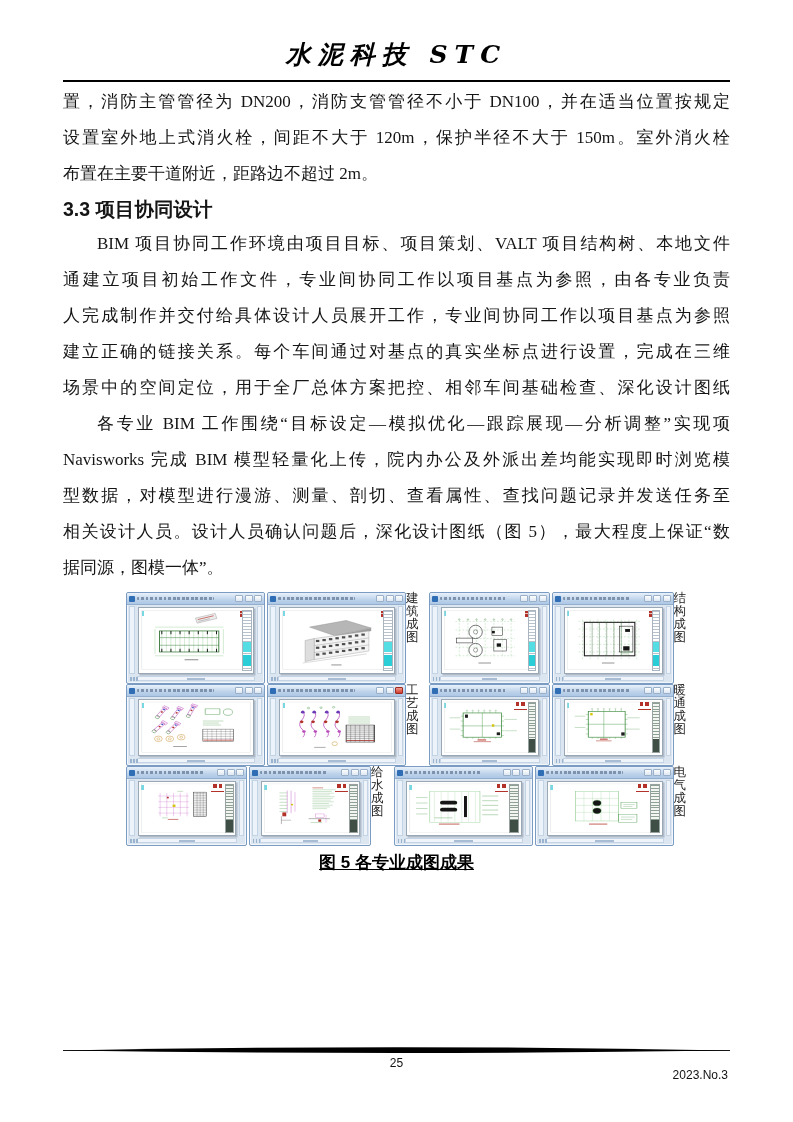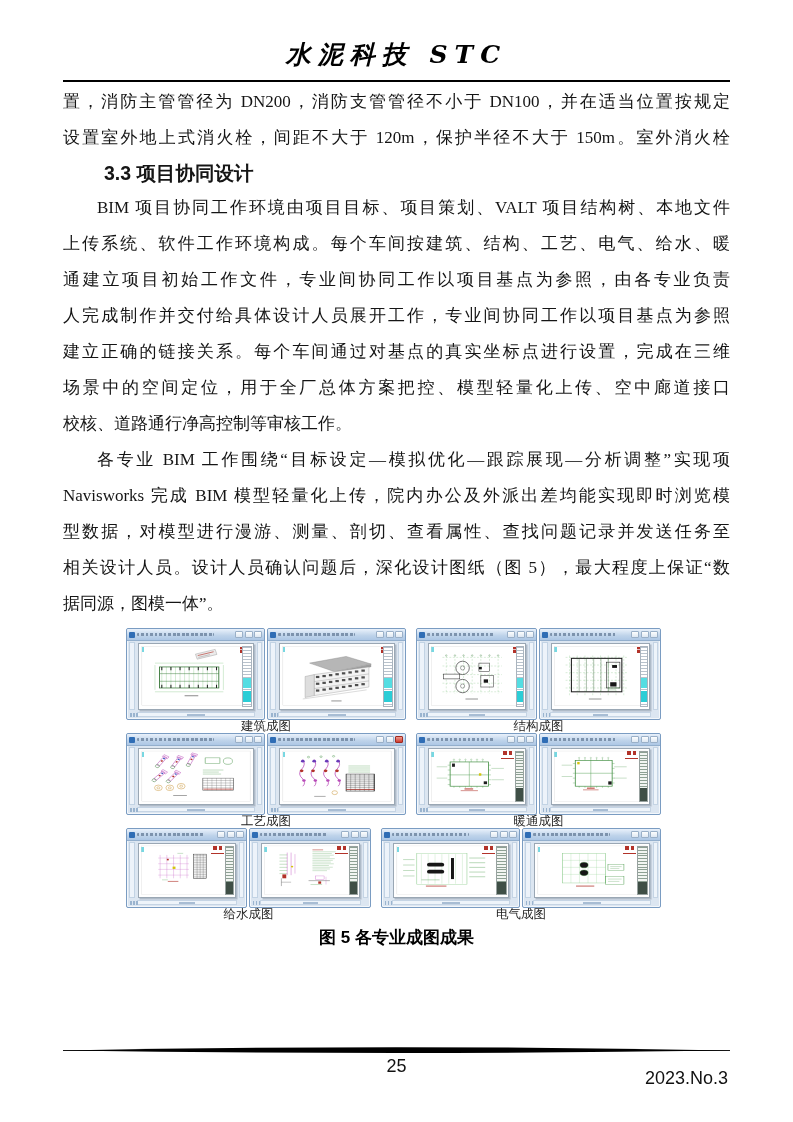--- a/index.html
+++ b/index.html
@@ -10,29 +10,29 @@
   .header-title{margin-top:38px;text-align:center;font-family:"DejaVu Serif",serif;
         font-size:25px;font-weight:bold;font-style:italic;letter-spacing:7px;color:#000;}
   .header-rule{margin-top:9px;border-top:2.5px solid #000;height:0;}
 
   .bodytext{margin-top:2px;}
   .tline{font-size:17px;line-height:36px;height:36px;overflow:hidden;
          text-align:justify;text-align-last:justify;}
   .tlast{text-align-last:left;}
   .tindent{text-indent:2em;}
   .sec-heading{font-family:"Liberation Sans",sans-serif;font-weight:bold;font-size:19.5px;
-         line-height:34px;height:34px;margin-left:41px;}
+         line-height:34px;height:34px;}
 
   .figure{margin-top:6px;margin-left:63px;width:535px;}
   .fig-row{display:flex;gap:10px;}
-  .fig-group{display:flex;flex-direction:column;justify-content:center;}
+  .fig-group{display:flex;justify-content:center;}
   .fig-pair{display:flex;gap:2px;}
   .fig-label{text-align:center;font-size:12.5px;line-height:13px;color:#222;}
   .fig-caption{text-align:center;font-family:"Liberation Sans",sans-serif;font-weight:bold;
-         font-size:17px;margin-top:5px;color:#000;}
+         font-size:17px;margin-top:5px;color:#000;text-decoration:underline;}
 
   
   .win{position:relative;border:1px solid #7a9cc2;background:#d7e3f0;border-radius:2px;
        box-sizing:border-box;box-shadow:inset 0 0 0 1px rgba(255,255,255,.7);flex:none;}
   .win-tb{height:11px;display:flex;align-items:center;gap:2px;padding:0 2px;
        background:linear-gradient(#e9f1fb,#bed3ea 60%,#adc7e5);
        border-bottom:1px solid #93afcd;border-radius:2px 2px 0 0;}
   .win-ico{width:6px;height:6px;background:#2f6db5;border-radius:1px;flex:none;}
   .win-title{height:3.5px;flex:1;max-width:58%;border-radius:1px;
        background:repeating-linear-gradient(90deg,#7d93ad 0 2.5px,rgba(0,0,0,0) 2.5px 4.5px);}
@@ -63,46 +63,45 @@
   .tbc{position:absolute;top:3%;bottom:3%;right:1.2%;width:8.5%;border:0.5px solid #aab4be;box-sizing:border-box;
        background:linear-gradient(180deg,rgba(0,0,0,0) 0 52%,#54dde2 52% 70%,rgba(0,0,0,0) 70% 75%,#2bcdd6 75% 94%,rgba(0,0,0,0) 94%),
                   repeating-linear-gradient(180deg,#b8c2cc 0 1px,#fff 1px 3px);}
   .tbd{position:absolute;top:3%;bottom:3%;right:1.2%;width:9%;border:0.5px solid #98a2a0;box-sizing:border-box;
        background:repeating-linear-gradient(180deg,#8da093 0 1px,#f2f5f2 1px 2.8px);}
   .tbd::after{content:"";position:absolute;left:0;right:0;bottom:1%;height:26%;background:#3f4f46;}
 
   .footer{position:absolute;left:63px;width:667px;top:1046px;}
   .footer-rule svg{display:block;width:100%;height:9px;}
   .footer-meta{position:relative;height:16px;margin-top:1px;
-       font-family:"Liberation Sans",sans-serif;font-size:18px;color:#111;}
+       font-family:"Liberation Sans",sans-serif;font-size:12px;color:#111;}
   .pagenum{position:absolute;left:0;right:0;text-align:center;}
   .issue{position:absolute;right:2px;top:12px;}
 </style>
 </head>
 <body>
 
 <div class="page">
   <div class="content">
     <div class="header-title">水泥科技 STC</div>
     <div class="header-rule"></div>
 
     <div class="bodytext">
       <div id="p1">
           <div class="tline">置，消防主管管径为 DN200，消防支管管径不小于 DN100，并在适当位置按规定</div>
           <div class="tline">设置室外地上式消火栓，间距不大于 120m，保护半径不大于 150m。室外消火栓</div>
+          <div class="tline tlast">布置在主要干道附近，距路边不超过 2m。</div>
         </div>
       <div class="sec-heading">3.3 项目协同设计</div>
       <div id="p2">
           <div class="tline tindent">BIM 项目协同工作环境由项目目标、项目策划、VALT 项目结构树、本地文件</div>
-          <div class="tline">上传系统、软件工作环境构成。每个车间按建筑、结构、工艺、电气、给水、暖</div>
           <div class="tline">通建立项目初始工作文件，专业间协同工作以项目基点为参照，由各专业负责</div>
           <div class="tline">人完成制作并交付给具体设计人员展开工作，专业间协同工作以项目基点为参照</div>
           <div class="tline">建立正确的链接关系。每个车间通过对基点的真实坐标点进行设置，完成在三维</div>
-          <div class="tline">场景中的空间定位，用于全厂总体方案把控、模型轻量化上传、空中廊道接口</div>
-          <div class="tline tlast">校核、道路通行净高控制等审核工作。</div>
+          <div class="tline">场景中的空间定位，用于全厂总体方案把控、相邻车间基础检查、深化设计图纸</div>
         </div>
       <div id="p3">
           <div class="tline tindent">各专业 BIM 工作围绕“目标设定—模拟优化—跟踪展现—分析调整”实现项</div>
           <div class="tline">Navisworks 完成 BIM 模型轻量化上传，院内办公及外派出差均能实现即时浏览模</div>
           <div class="tline">型数据，对模型进行漫游、测量、剖切、查看属性、查找问题记录并发送任务至</div>
           <div class="tline">相关设计人员。设计人员确认问题后，深化设计图纸（图 5），最大程度上保证“数</div>
           <div class="tline tlast">据同源，图模一体”。</div>
         </div>
     </div>
 

